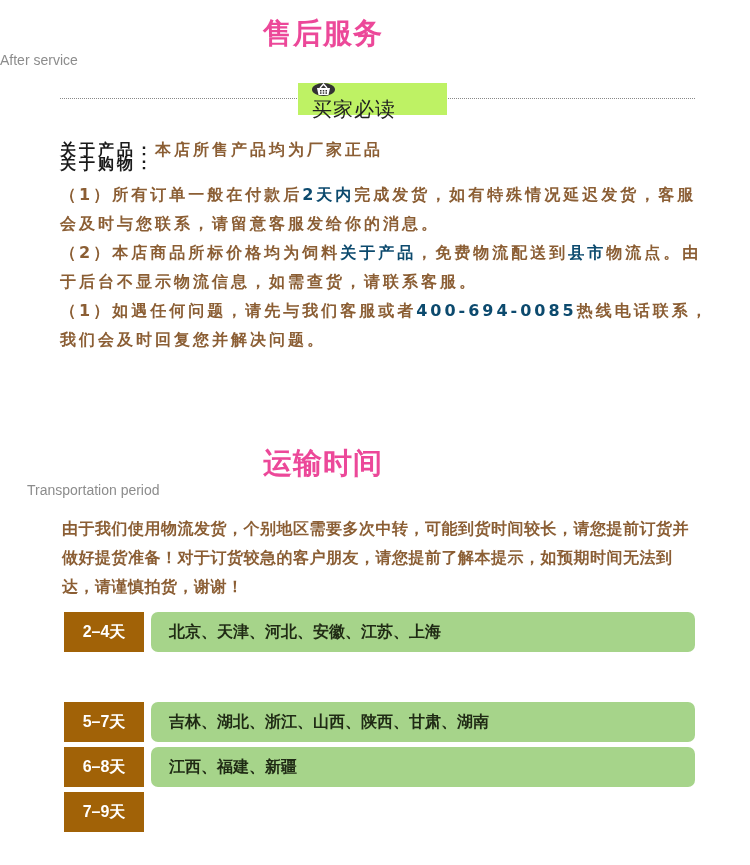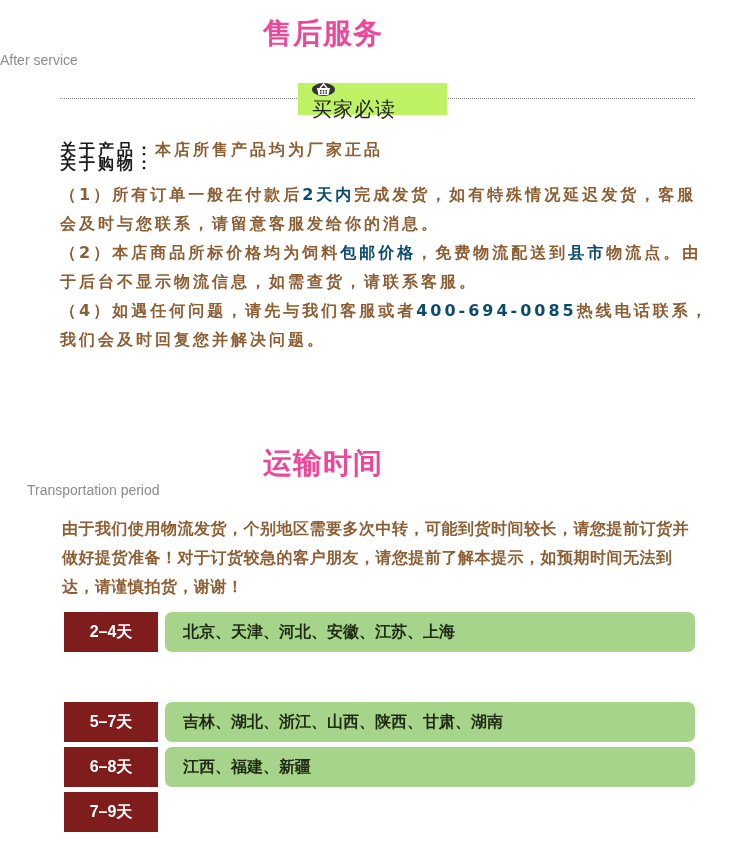--- a/index.html
+++ b/index.html
@@ -39,21 +39,21 @@
 
   .para2 {
     position: absolute; left: 62px; width: 640px;
     font-size: 16px; font-weight: bold; color: #8b5e34; letter-spacing: 0.5px;
     line-height: 29px;
   }
 
   .shipping-table { position: absolute; left: 64px; top: 612px; width: 631px; }
   .ship-row { display: flex; height: 40px; margin-bottom: 5px; }
   .ship-days {
-    width: 94px; background: #7f1d1d; color: #ffffff; font-weight: bold;
+    width: 80px; background: #a16207; color: #ffffff; font-weight: bold;
     font-size: 16px; display: flex; align-items: center; justify-content: center;
     font-family: "Liberation Sans", sans-serif;
   }
   .ship-regions {
     flex: 1; margin-left: 7px; background: #a6d48a; color: #1f2a14;
     font-size: 16px; font-weight: bold; display: flex; align-items: center; padding-left: 18px; border-radius: 7px;
   }
 </style>
 </head>
 <body>
@@ -83,24 +83,24 @@
 </div>
 <div class="para" style="top:149px;">
   <span class="black">关于购物：</span>
 </div>
 
 <div class="para" style="top:180px;">
   <div>
     <span>（1）所有订单一般在付款后</span><span class="red">2天内</span><span>完成发货，如有特殊情况延迟发货，客服会及时与您联系，请留意客服发给你的消息。</span>
   </div>
   <div>
-    <span>（2）本店商品所标价格均为饲料</span><span class="red">包邮价格</span><span>，免费物流配送到</span><span class="red">县市</span><span>物流点。由于后台不显示物流信息，如需查货，请联系客服。</span>
+    <span>（2）本店商品所标价格均为饲料</span><span class="red">关于产品</span><span>，免费物流配送到</span><span class="red">县市</span><span>物流点。由于后台不显示物流信息，如需查货，请联系客服。</span>
   </div>
   <div>
-    <span>（4）如遇任何问题，请先与我们客服或者</span><span class="red">400-694-0085</span><span>热线电话联系，我们会及时回复您并解决问题。</span>
+    <span>（1）如遇任何问题，请先与我们客服或者</span><span class="red">400-694-0085</span><span>热线电话联系，我们会及时回复您并解决问题。</span>
   </div>
 </div>
 
 <div class="section-title" style="top:444px;">运输时间</div>
 <div class="section-subtitle" style="top:482px;padding-left:27px;">Transportation period</div>
 
 <div class="para2" style="top:514px;">由于我们使用物流发货，个别地区需要多次中转，可能到货时间较长，请您提前订货并做好提货准备！对于订货较急的客户朋友，请您提前了解本提示，如预期时间无法到达，请谨慎拍货，谢谢！</div>
 
 <div class="shipping-table">
   <div class="ship-row">

